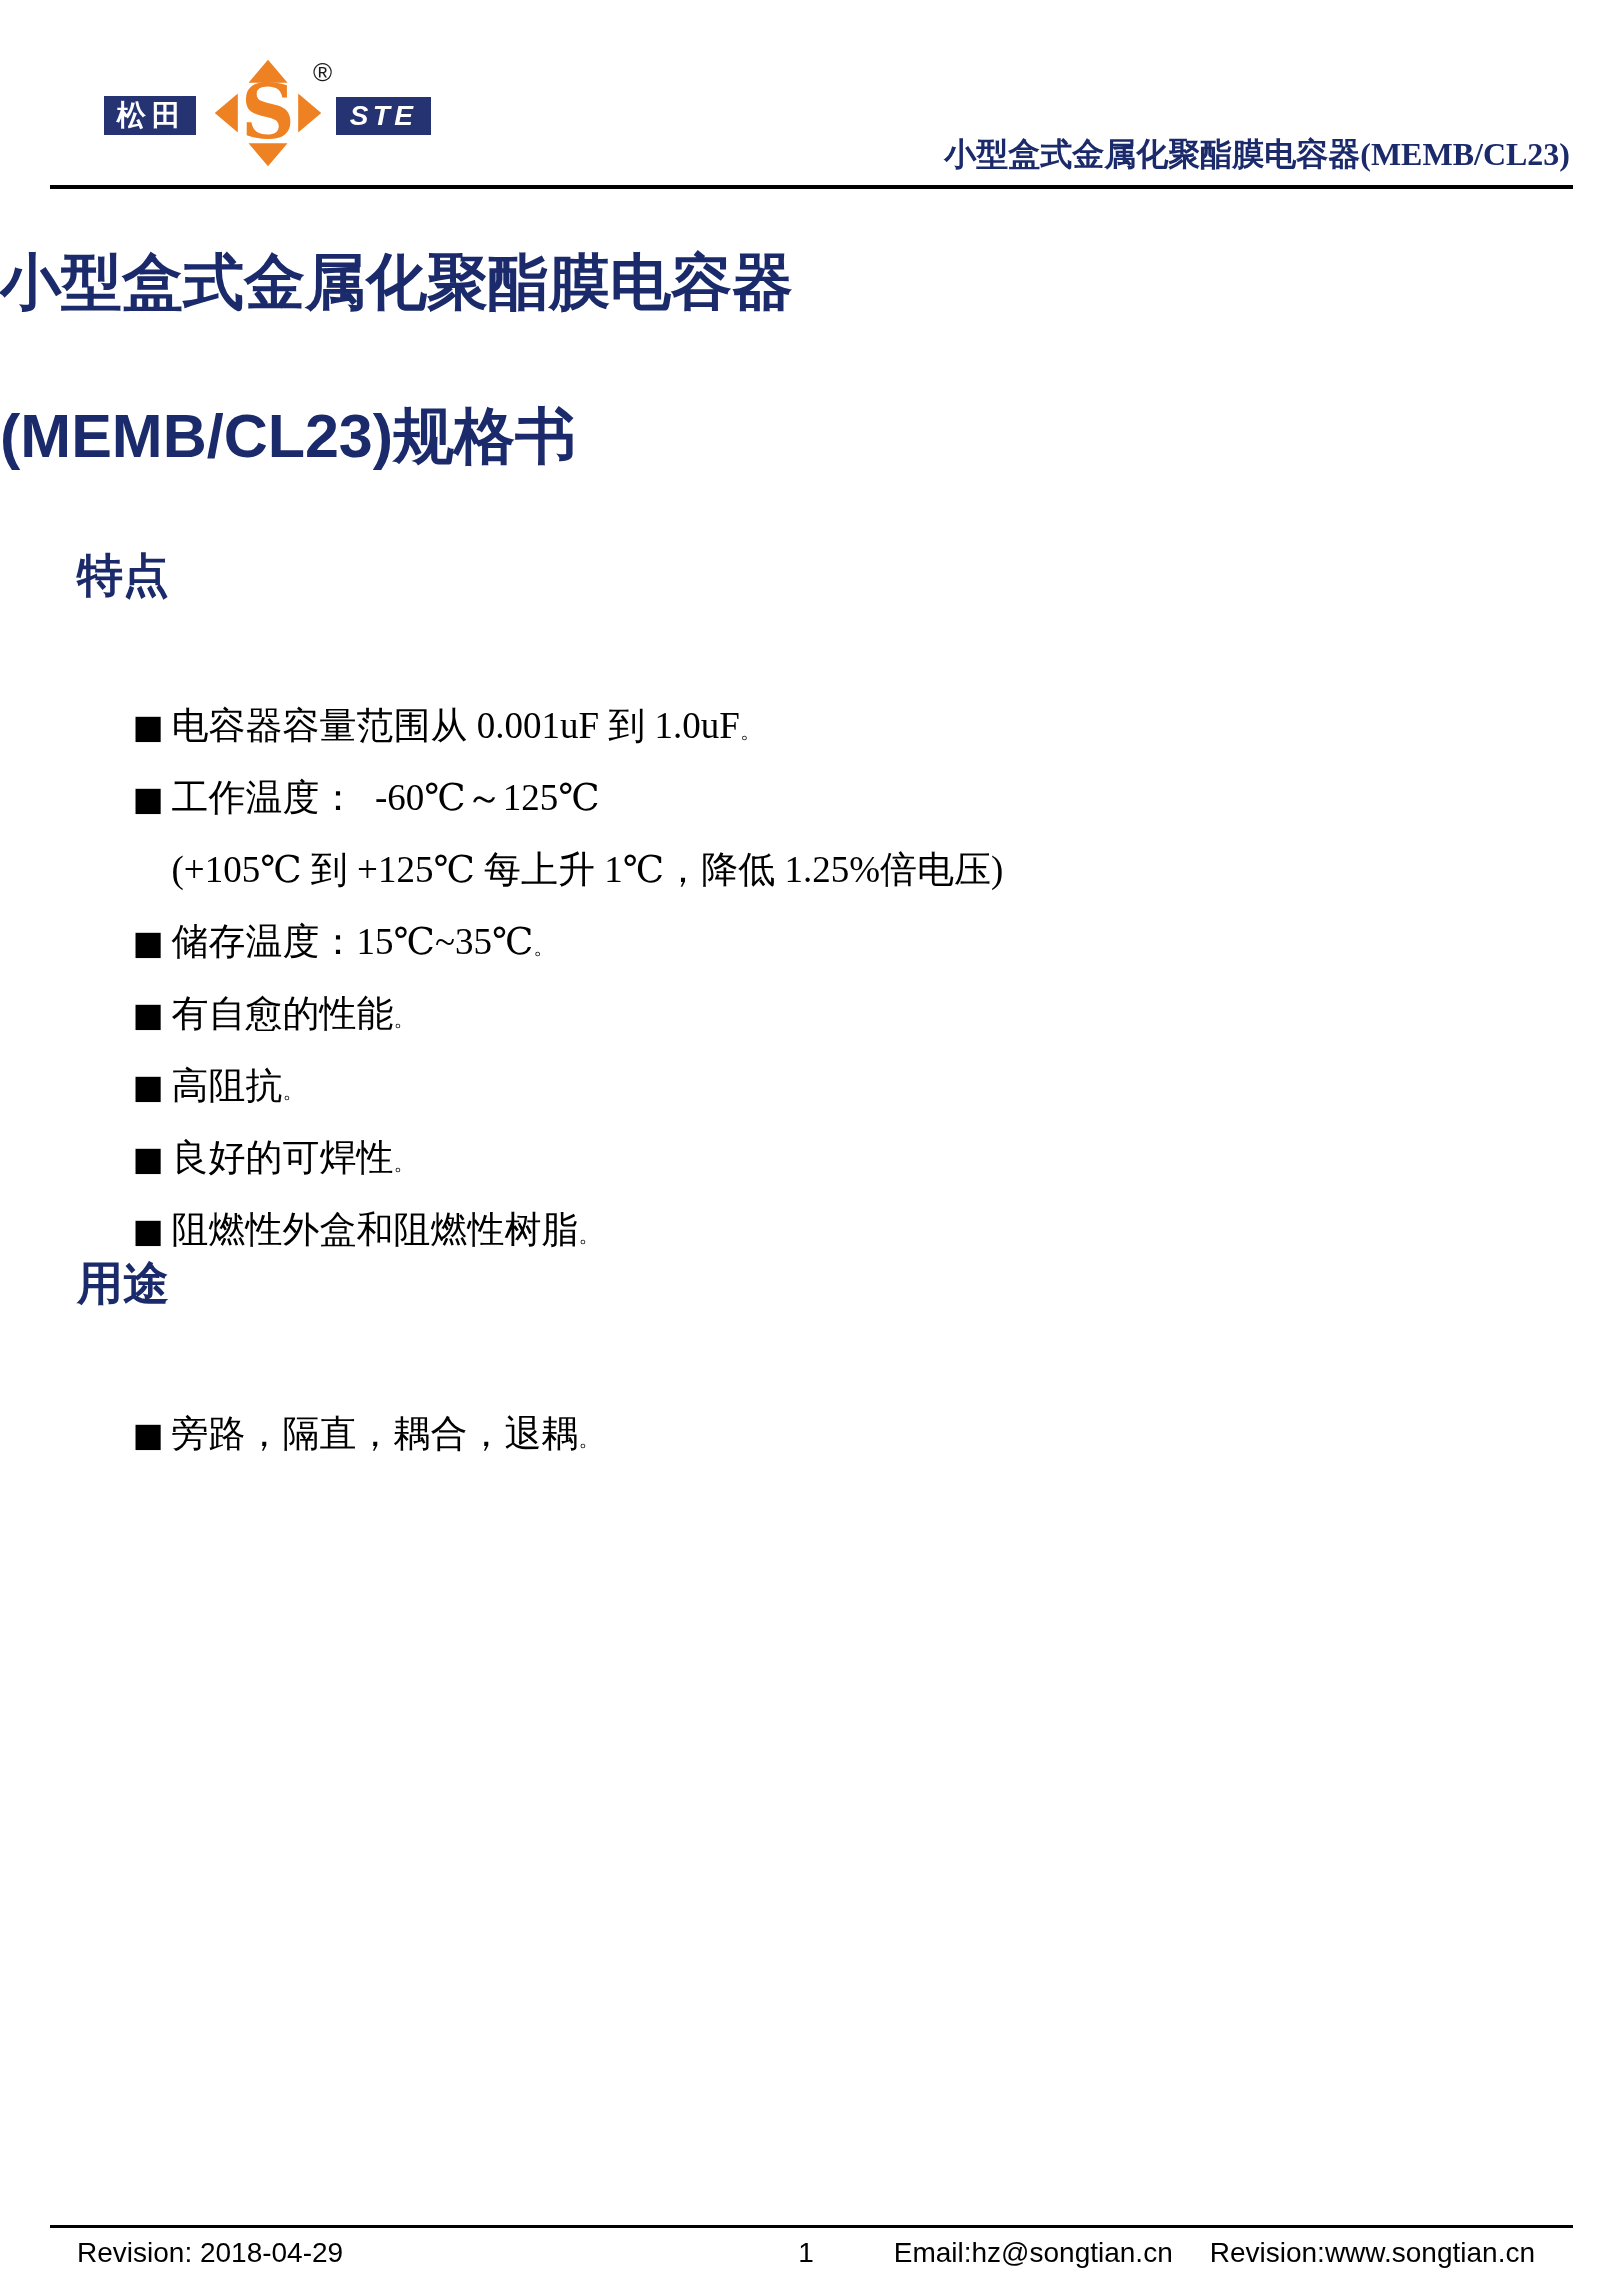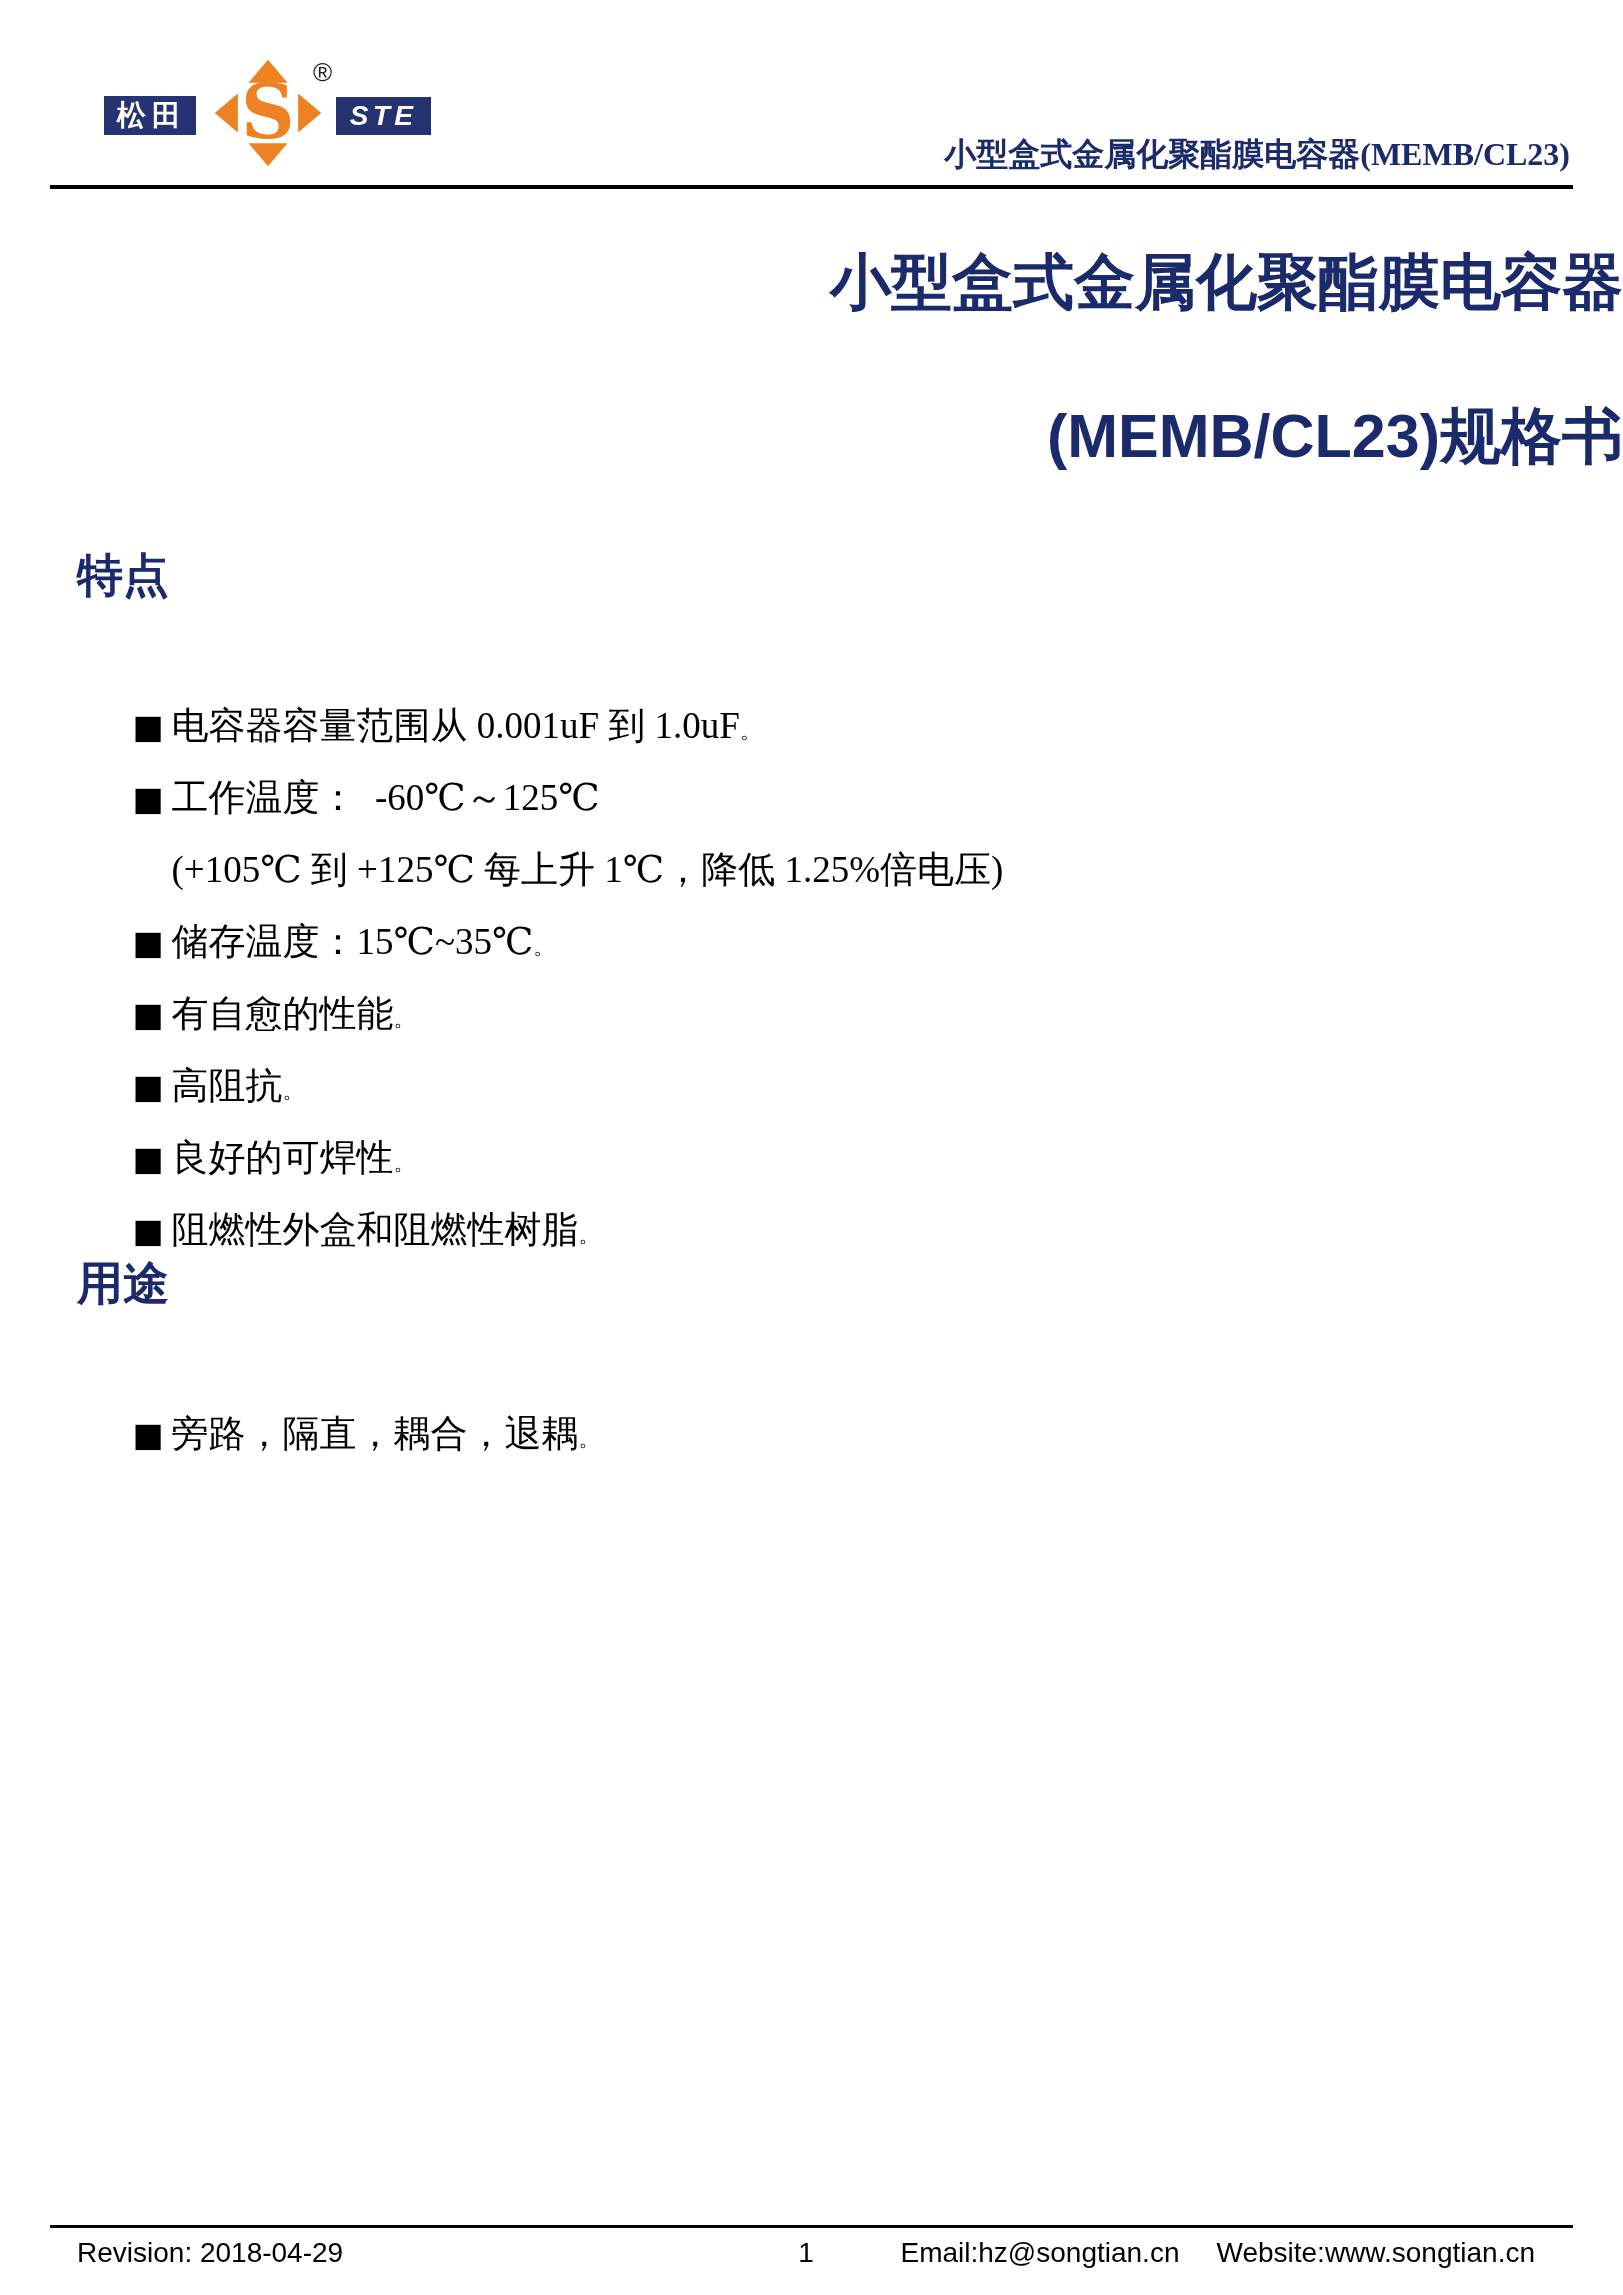--- a/index.html
+++ b/index.html
@@ -27,21 +27,21 @@
     font-family:"Liberation Sans","DejaVu Sans",sans-serif;
   }
   .header-doc-title{
     position:absolute;top:133px;right:53px;
     font-family:Liberation Serif, serif;
     font-weight:bold;font-size:32px;color:#1B2A6B;white-space:nowrap;
   }
   .header-rule{position:absolute;left:50px;right:50px;top:185px;height:3.5px;background:#000;}
   
   .main-title{
-    position:absolute;left:0;width:100%;text-align:right;
+    position:absolute;left:0;width:100%;text-align:left;
     font-family:"Liberation Sans","DejaVu Sans",sans-serif;
     font-weight:bold;font-size:61px;color:#1B2A6B;white-space:nowrap;
   }
   .main-title.l1{top:242px;}
   .main-title.l2{top:396px;}
   
   .section-heading{
     position:absolute;left:77px;
     font-family:"Liberation Sans","DejaVu Sans",sans-serif;
     font-weight:bold;font-size:46px;color:#1B2A6B;
@@ -132,18 +132,18 @@
       <span class="marker">■</span><span>旁路，隔直，耦合，退耦</span><span class="tail">。</span>
     </div>
   </div>
 
   <div class="footer-rule"></div>
   <div class="footer">
     <span class="footer-revision">Revision: 2018-04-29</span>
     <span class="footer-page">1</span>
     <span class="footer-contact">
       <span>Email:hz@songtian.cn</span>
-      <span>Website:www.songtian.cn</span>
+      <span>Revision:www.songtian.cn</span>
     </span>
   </div>
 
 </div>
 
 
 </body></html>

